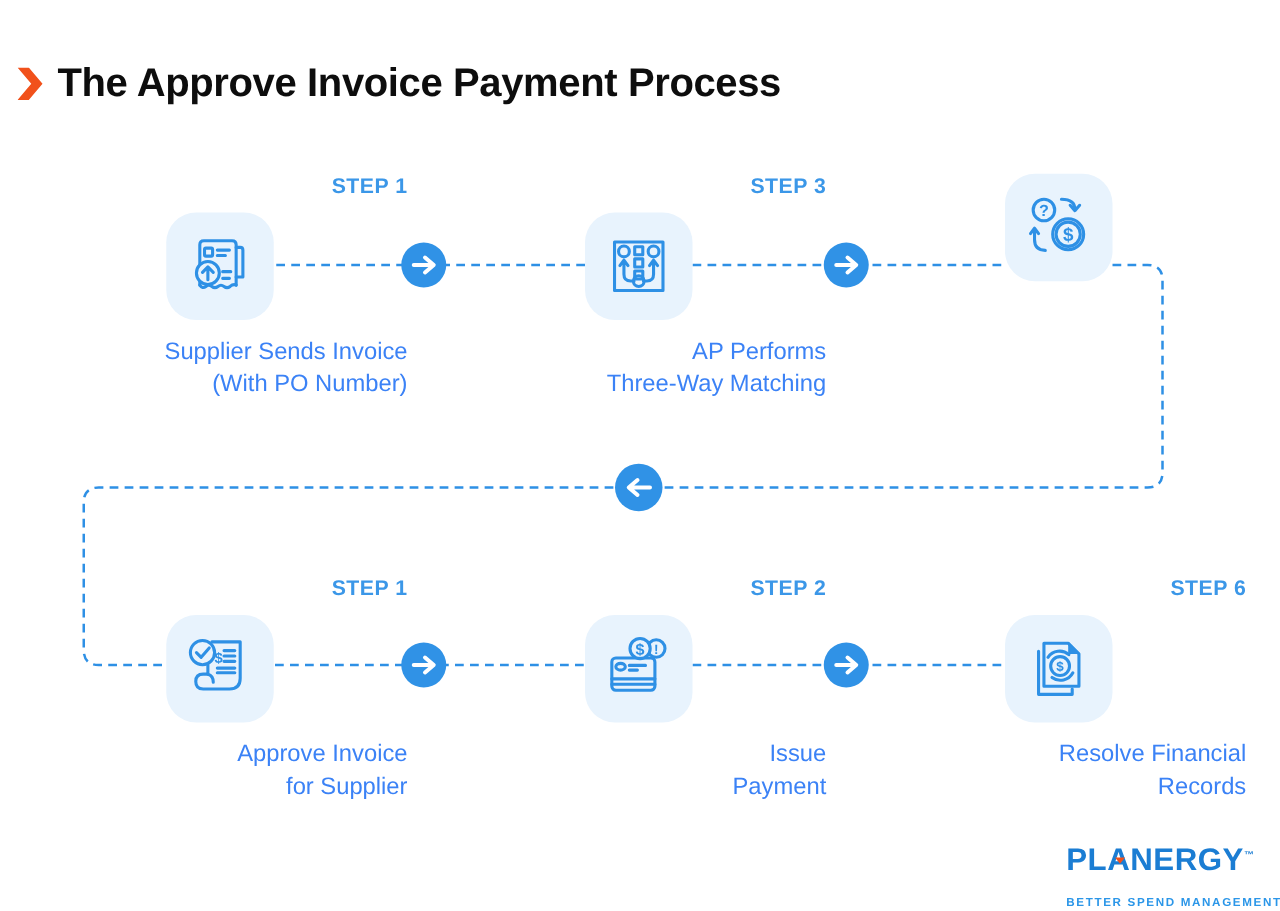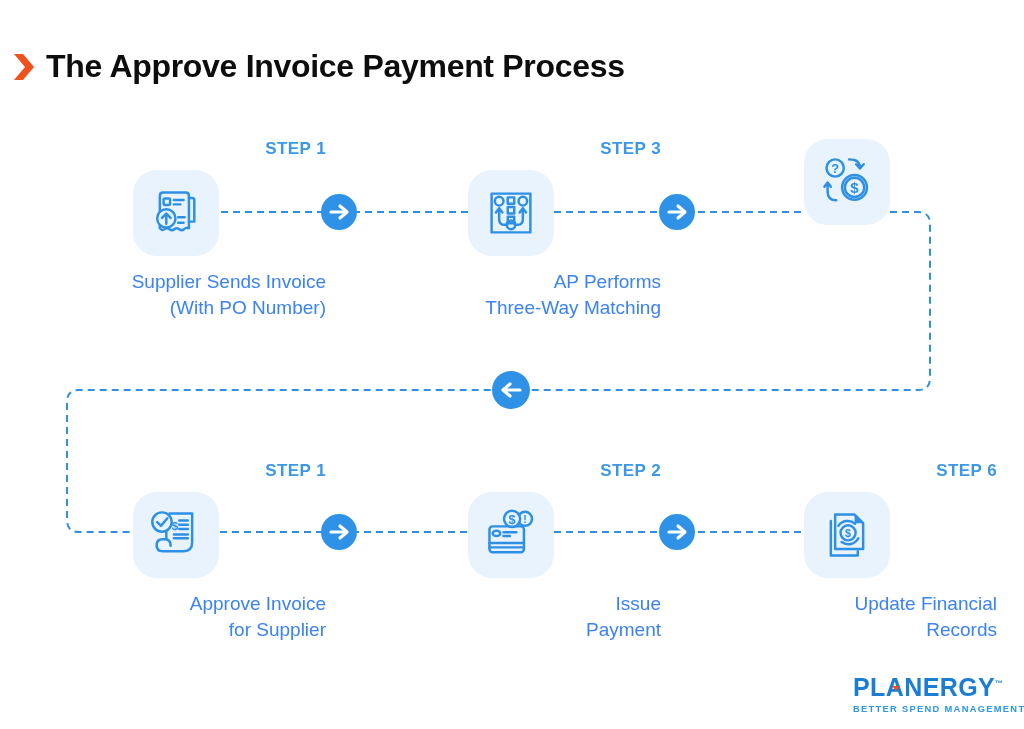--- a/index.html
+++ b/index.html
@@ -23,21 +23,21 @@
   .tile svg{width:56px;height:56px;}
   .desc{margin-top:13px;font-size:19px;font-weight:400;color:#3b82f6;line-height:26px;white-space:pre-line;}
   .ic{stroke:#2e90e5;stroke-width:2.3;fill:none;stroke-linecap:round;stroke-linejoin:round;}
   .ic-fill{fill:#e8f3fd;}
   .ic-solid{fill:#2e90e5;stroke:none;}
   .ic-glyph{fill:#2e90e5;stroke:none;font-family:"Liberation Sans",sans-serif;font-weight:700;text-anchor:middle;}
   
   .logo{position:absolute;left:853px;top:671px;width:150px;}
   .logo-wordmark{font-size:25px;font-weight:700;color:#1b7dd3;letter-spacing:.4px;line-height:25px;white-space:nowrap;}
   .logo-tm{font-size:8px;vertical-align:10px;letter-spacing:0;}
-  .logo-tagline{font-size:9.3px;font-weight:700;color:#2b96e8;letter-spacing:1.32px;margin-top:4px;white-space:nowrap;}
+  .logo-tagline{font-size:9.3px;font-weight:700;color:#2b96e8;letter-spacing:1.32px;margin-top:16px;white-space:nowrap;}
   .logo-a-accent{position:absolute;left:39px;top:15px;width:0;height:0;
     border-left:4px solid transparent;border-right:4px solid transparent;border-top:5px solid #f1511b;}
 </style>
 </head>
 <body>
 
 <div class="title-row">
   <span class="title-chevron">
     <svg width="21" height="26" viewBox="0 0 21 26">
       <polygon points="0,0 9,0 20,13 9,26 0,26 11,13" fill="#f1511b"></polygon>
@@ -165,21 +165,21 @@
   <div class="tile">
     <svg viewBox="0 0 52 52">
       <path class="ic" d="M11,13 V45 H36 V41"></path>
       <path class="ic" d="M15,39 V7 H33 L41,15 V39 Z"></path>
       <path class="ic-solid" d="M33,7 L41,15 H33 Z"></path>
       <circle class="ic" cx="27" cy="24" r="7"></circle>
       <text class="ic-glyph" x="27" y="28" font-size="10">$</text>
       <path class="ic" d="M18,17.5 A10.5,10.5 0 0 1 33.5,15.5 M36.5,29 A10.5,10.5 0 0 1 21,32.5"></path>
     </svg>
   </div>
-  <div class="desc">Update Financial
+  <div class="desc">Resolve Financial
 Records</div>
 </div>
 
 <div class="logo">
   <div class="logo-wordmark"><span>PLANERGY</span><span class="logo-tm">™</span></div>
   <div class="logo-a-accent"></div>
   <div class="logo-tagline">BETTER SPEND MANAGEMENT</div>
 </div>
 
 </body></html>

